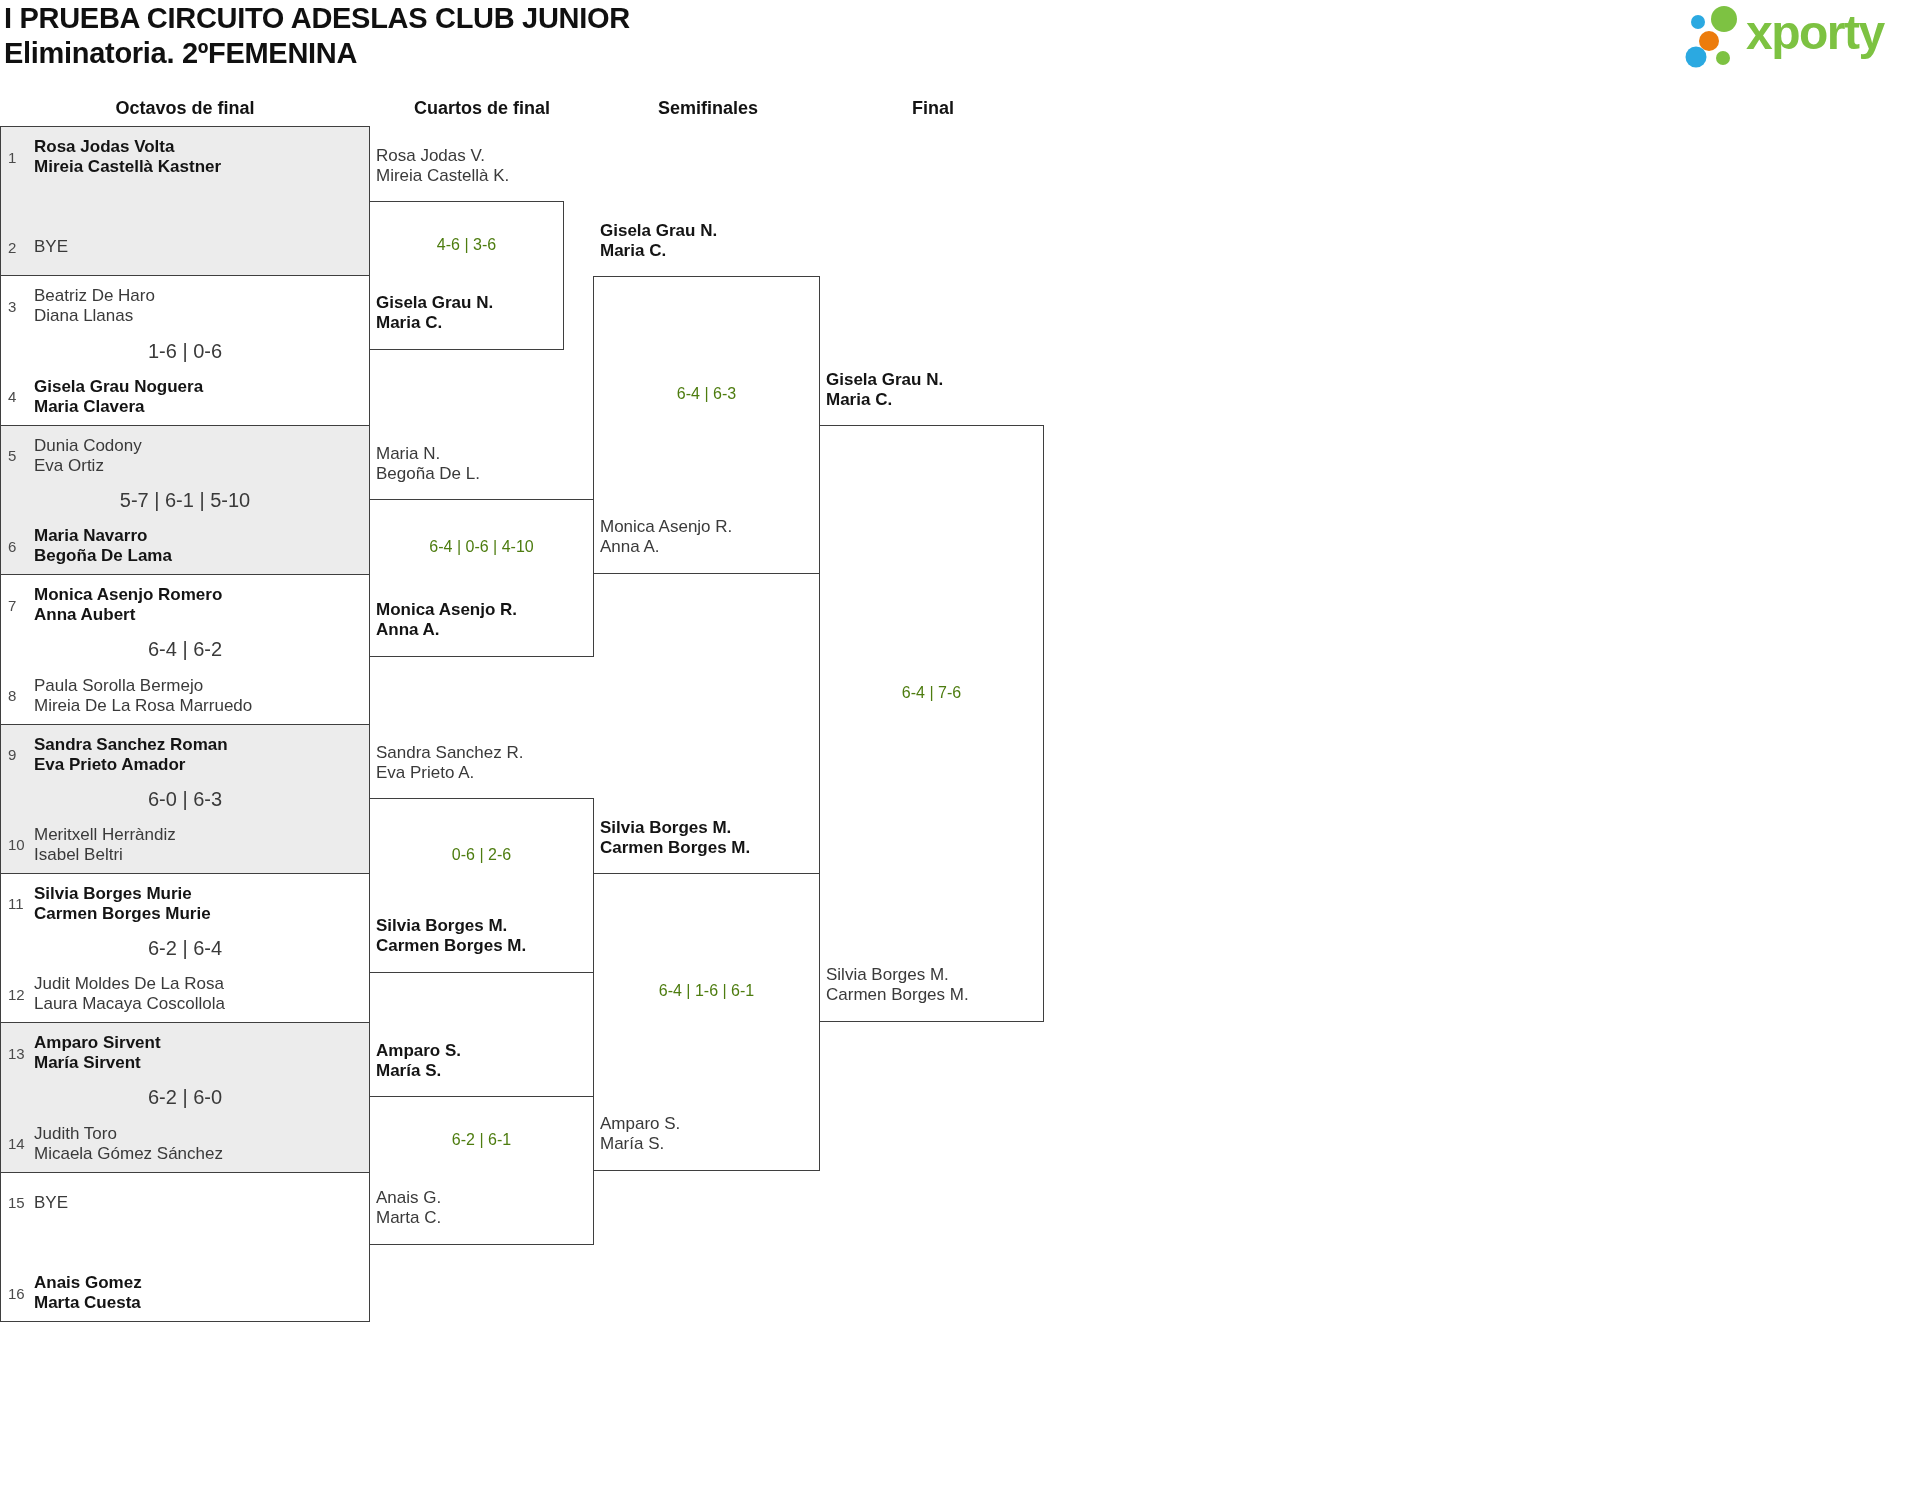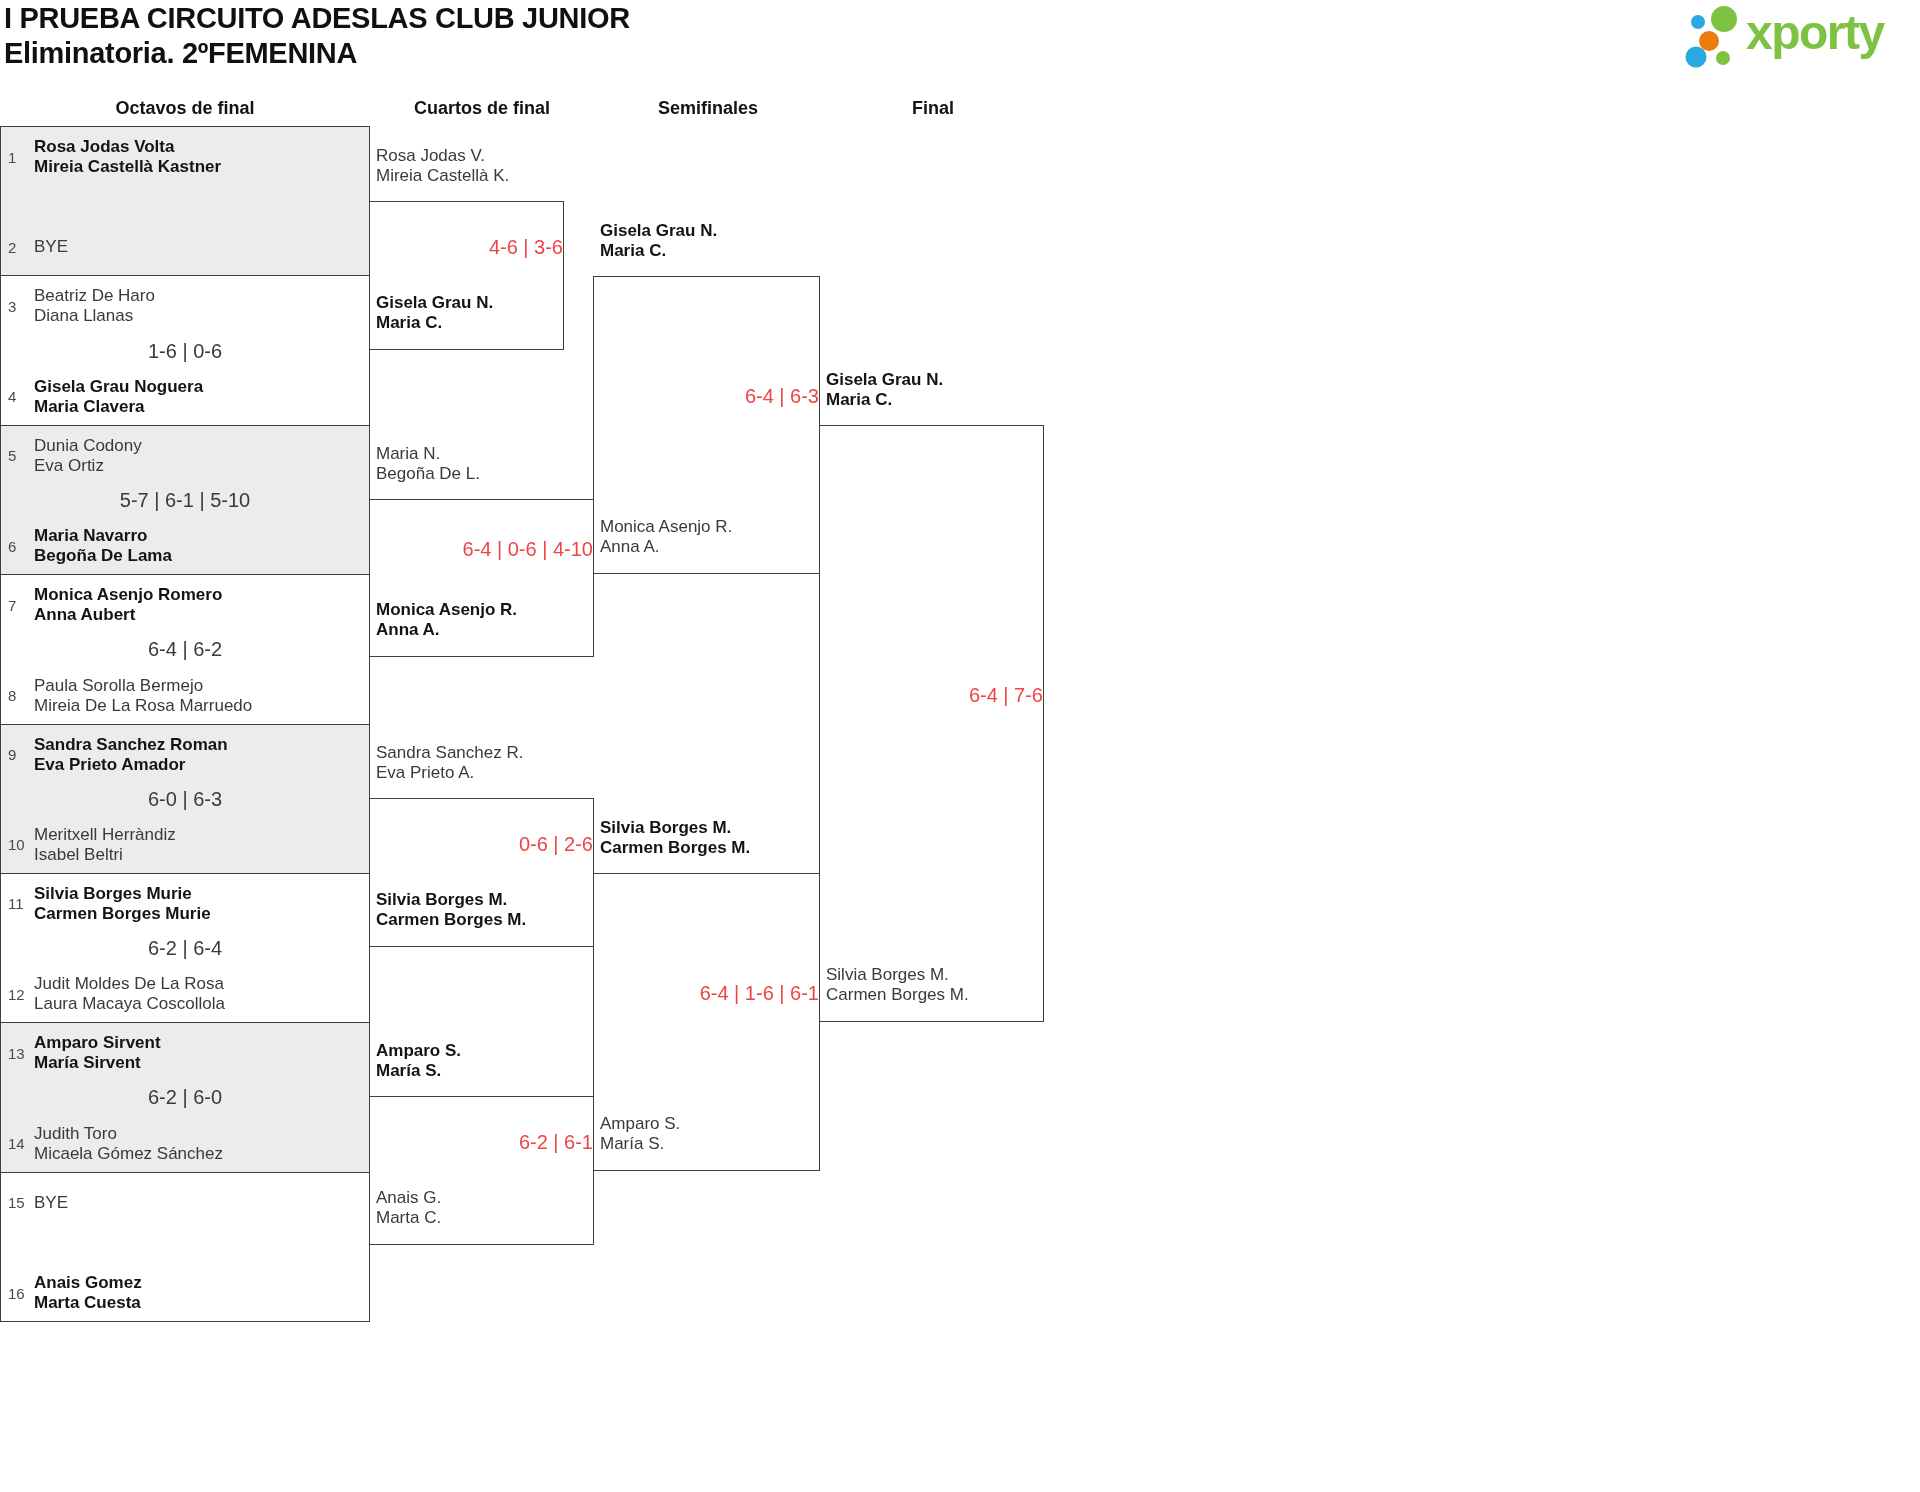--- a/index.html
+++ b/index.html
@@ -33,21 +33,21 @@
   .mscore{position:absolute;left:0;right:0;top:50%;transform:translateY(-50%);
           text-align:center;font-size:20px;color:#3a3a3a;}
 
   
   .match{position:absolute;border:1px solid #3f3f3f;box-sizing:border-box;}
   .team{position:absolute;left:6px;right:4px;font-size:17px;line-height:20px;color:#3a3a3a;}
   .team.bold{font-weight:700;color:#141414;}
   .team.above{bottom:calc(100% + 16px);}
   .team.inside{bottom:16px;}
   .score{position:absolute;left:0;right:0;top:calc(50% - 40px);
-         text-align:right;font-size:20px;color:#ef4444;}
+         text-align:center;font-size:16px;color:#4d7c0f;}
 </style>
 </head>
 <body>
 
 <div class="title">
   <div>I PRUEBA CIRCUITO ADESLAS CLUB JUNIOR</div>
   <div>Eliminatoria. 2ºFEMENINA</div>
 </div>
 
 <div class="logo">
@@ -231,21 +231,21 @@
     <div>Maria N.</div>
       <div>Begoña De L.</div>
   </div>
   <div class="score">6-4 | 0-6 | 4-10</div>
   <div class="team inside bold">
     <div>Monica Asenjo R.</div>
       <div>Anna A.</div>
   </div>
 </div>
 
-<div class="match" style="left:369px;top:798px;width:225px;height:149px">
+<div class="match" style="left:369px;top:798px;width:225px;height:175px">
   <div class="team above">
     <div>Sandra Sanchez R.</div>
       <div>Eva Prieto A.</div>
   </div>
   <div class="score">0-6 | 2-6</div>
   <div class="team inside bold">
     <div>Silvia Borges M.</div>
       <div>Carmen Borges M.</div>
   </div>
 </div>

